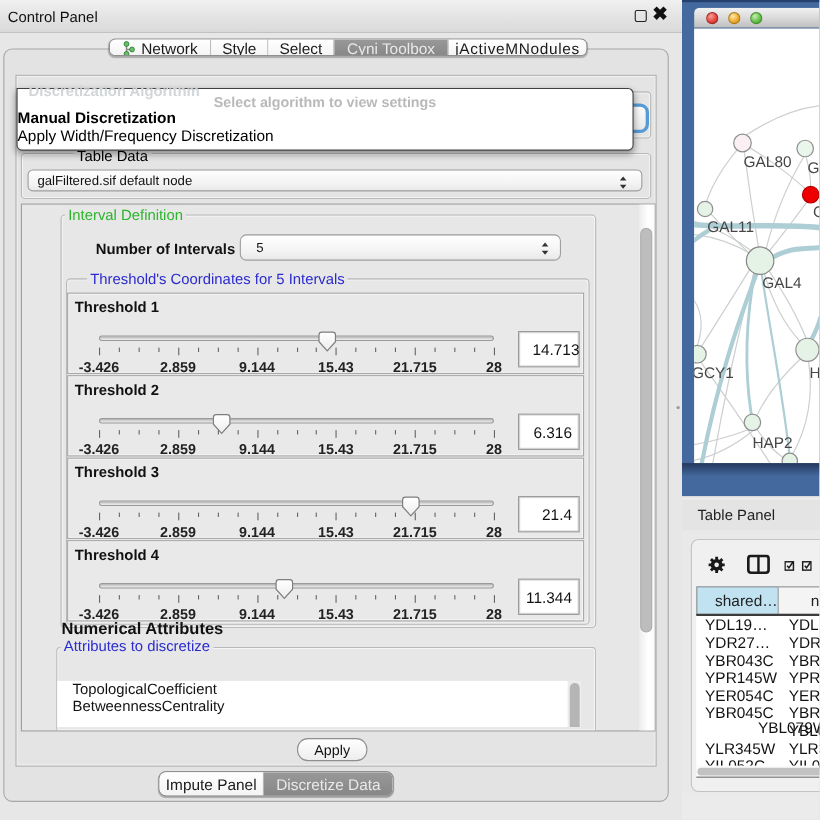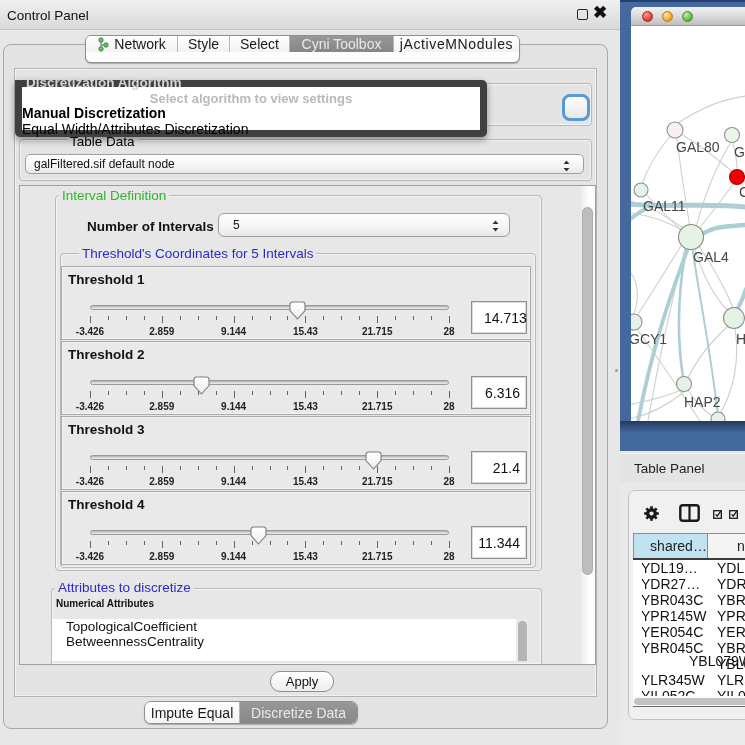--- a/index.html
+++ b/index.html
@@ -28,31 +28,31 @@
 
 .combo { position:absolute; background:linear-gradient(180deg,#ffffff,#f2f2f2 70%,#e8e8e8);
   border:1px solid #9f9f9f; border-radius:5px; font-size:12px; color:#111; }
 .combo .txt { position:absolute; left:9px; top:50%; transform:translateY(-50%); white-space:nowrap; }
 
 .tpanel { position:absolute; border:1px solid #a9a9a9; background:#e9e9e9; box-shadow:inset 0 0 0 1px rgba(255,255,255,0.5); }
 .ttitle { position:absolute; left:6px; top:5px; font-size:13.5px; font-weight:bold; color:#111; }
 .track { position:absolute; height:5px; border:1px solid #9a9a9a; border-radius:3px;
   background:linear-gradient(180deg,#ababab,#d6d6d6 50%,#ebebeb); }
 .tick { position:absolute; width:1px; background:#646464; }
-.tlab { position:absolute; font-size:10px; font-weight:bold; color:#222; text-align:center; }
+.tlab { position:absolute; font-size:13px; font-weight:bold; color:#222; text-align:center; }
 .thumb { position:absolute; }
 .vbox { position:absolute; width:56px; height:33px; background:#fff; border:1px solid #919191;
   box-shadow:inset 0 0 0 1px #dcdcdc; font-size:14px; color:#111; text-align:right;
   padding:8px 6px 0 0; }
 
 .vsb-track { position:absolute; background:linear-gradient(90deg,#ededed,#ffffff 60%,#fafafa); }
 .vsb-thumb { position:absolute; background:#bdbdbd; border:1px solid #ababab; border-radius:6px; }
 
-#popup { position:absolute; left:15px; top:80px; width:472px; height:57px; background:#ffffff;
-  border:7px solid #404040; border-radius:0 5px 5px 5px;
+#popup { position:absolute; left:15px; top:80px; width:561px; height:57px; background:#ffffff;
+  border:1px solid #404040; border-radius:0 5px 5px 5px;
   box-shadow:0 3px 7px rgba(0,0,0,0.4); }
 #popup .prompt { position:absolute; left:0; right:0; top:3.5px; text-align:center; font-size:13px; font-weight:bold; color:#b9b9b9; }
 #popup .it1 { position:absolute; left:0px; top:18px; font-size:14px; font-weight:bold; color:#000; }
 #popup .it2 { position:absolute; left:0px; top:34px; font-size:14px; color:#000; }
 #ghost { position:absolute; left:26px; top:75px; font-size:13.5px; font-weight:bold; color:#d2d6d8; z-index:30; }
 
 #numlist { position:absolute; background:#fff; font-size:13.5px; color:#111; }
 #numlist div { padding-left:14px; height:15.4px; line-height:15.4px; white-space:nowrap; }
 
 #applybtn { position:absolute; left:270px; top:671px; width:64px; height:21px;
@@ -94,21 +94,21 @@
 </defs>
   </svg>
 <div id="titlebar">
     <span class="t">Control Panel</span>
   </div>
 <div id="tb-float"></div>
 <div id="tb-close">✖</div>
 <div id="outer"></div>
 <div id="inner"></div>
 
-<div class="seg" style="left:85px;top:35px;height:28px;">
+<div class="seg" style="left:99px;top:35px;height:16px;">
 <div class="s" style="width:92px;"><svg width="13" height="15" viewBox="0 0 13 15" style="vertical-align:-3px;margin-right:4px">
         <path d="M4,3 L4,12 M4,8 L9,8" stroke="#8a8a8a" stroke-width="1.3" fill="none"></path>
         <circle cx="4" cy="3" r="2.2" fill="#6abf69" stroke="#2e7d32" stroke-width="0.8"></circle>
         <circle cx="9" cy="8" r="2.2" fill="#6abf69" stroke="#2e7d32" stroke-width="0.8"></circle>
         <circle cx="4" cy="12" r="2.2" fill="#6abf69" stroke="#2e7d32" stroke-width="0.8"></circle>
       </svg>Network</div>
 <div class="s" style="width:52px;">Style</div>
 <div class="s" style="width:60px;">Select</div>
 <div class="s sel" style="width:104px;">Cyni Toolbox</div>
 <div class="s" style="width:125px;letter-spacing:0.6px;">jActiveMNodules</div>
@@ -273,41 +273,41 @@
 <div class="tlab" style="left:213.4px;top:59px;width:60px;">15.43</div>
 <div class="tlab" style="left:285.2px;top:59px;width:60px;">21.715</div>
 <div class="tlab" style="left:357.0px;top:59px;width:60px;">28</div>
 <svg class="thumb" style="left:188.2px;top:34px;" width="17" height="20" viewBox="0 0 17 20">
       <path d="M1,3.6 Q1,1 3.6,1 L13.4,1 Q16,1 16,3.6 L16,9.6 L8.5,18 L1,9.6 Z" fill="url(#thg)" stroke="#7e7e7e" stroke-width="1.1"></path>
     </svg>
 <div class="vbox" style="left:409px;top:34px;">11.344</div>
 </div>
 <div class="group" style="left:51px;top:588px;width:491px;height:76px;border-bottom:none;border-radius:4px 4px 0 0;"></div>
 <div class="glabel" style="left:55px;top:579.5px;color:#2a2ace;background:#e7e7e7;">Attributes to discretize</div>
-<div style="position:absolute;left:56px;top:598px;font-size:10px;font-weight:bold;color:#111;text-align:center;">Numerical Attributes</div>
+<div style="position:absolute;left:56px;top:563px;font-size:15px;font-weight:bold;color:#111;text-align:center;">Numerical Attributes</div>
 <div id="numlist" style="left:52px;top:619px;width:476px;height:42px;overflow:hidden;">
     <div>TopologicalCoefficient</div>
     <div>BetweennessCentrality</div>
 </div>
 <div style="position:absolute;left:516px;top:619px;width:12px;height:42px;background:#ebebeb;"></div>
 <div style="position:absolute;left:518px;top:621px;width:9px;height:40px;background:#b5b5b5;border-radius:5px 5px 0 0;"></div>
 
 <div class="vsb-track" style="left:581px;top:186px;width:14px;height:478px;"></div>
 <div class="vsb-thumb" style="left:582px;top:207px;width:11px;height:368px;"></div>
 
 <div id="popup">
 <div class="prompt">Select algorithm to view settings</div>
 <div class="it1">Manual Discretization</div>
-<div class="it2">Equal Width/Attributes Discretization</div>
+<div class="it2">Apply Width/Frequency Discretization</div>
 </div>
 <div id="ghost">Discretization Algorithm</div>
 
 <div id="applybtn">Apply</div>
 <div class="seg" style="left:144px;top:701px;height:23px;border-radius:7px;">
-<div class="s" style="width:95px;line-height:23px;height:23px;">Impute Equal</div>
+<div class="s" style="width:95px;line-height:23px;height:23px;">Impute Panel</div>
 <div class="s sel" style="width:117px;line-height:23px;height:23px;">Discretize Data</div>
 </div>
 
 <div id="netblue"></div>
 <div id="macbar"></div>
 <div class="light" style="left:642px;background:radial-gradient(circle at 35% 30%,#ff9d96,#e2443a 60%,#ad2921);border:1px solid #9e2b22;"></div>
 <div class="light" style="left:662px;background:radial-gradient(circle at 35% 30%,#ffe9a8,#efaa2e 60%,#c07f14);border:1px solid #ad7e17;"></div>
 <div class="light" style="left:682px;background:radial-gradient(circle at 35% 30%,#c5f0b0,#64bd48 60%,#3f9427);border:1px solid #45912d;"></div>
 <div id="canvas"></div>
 

